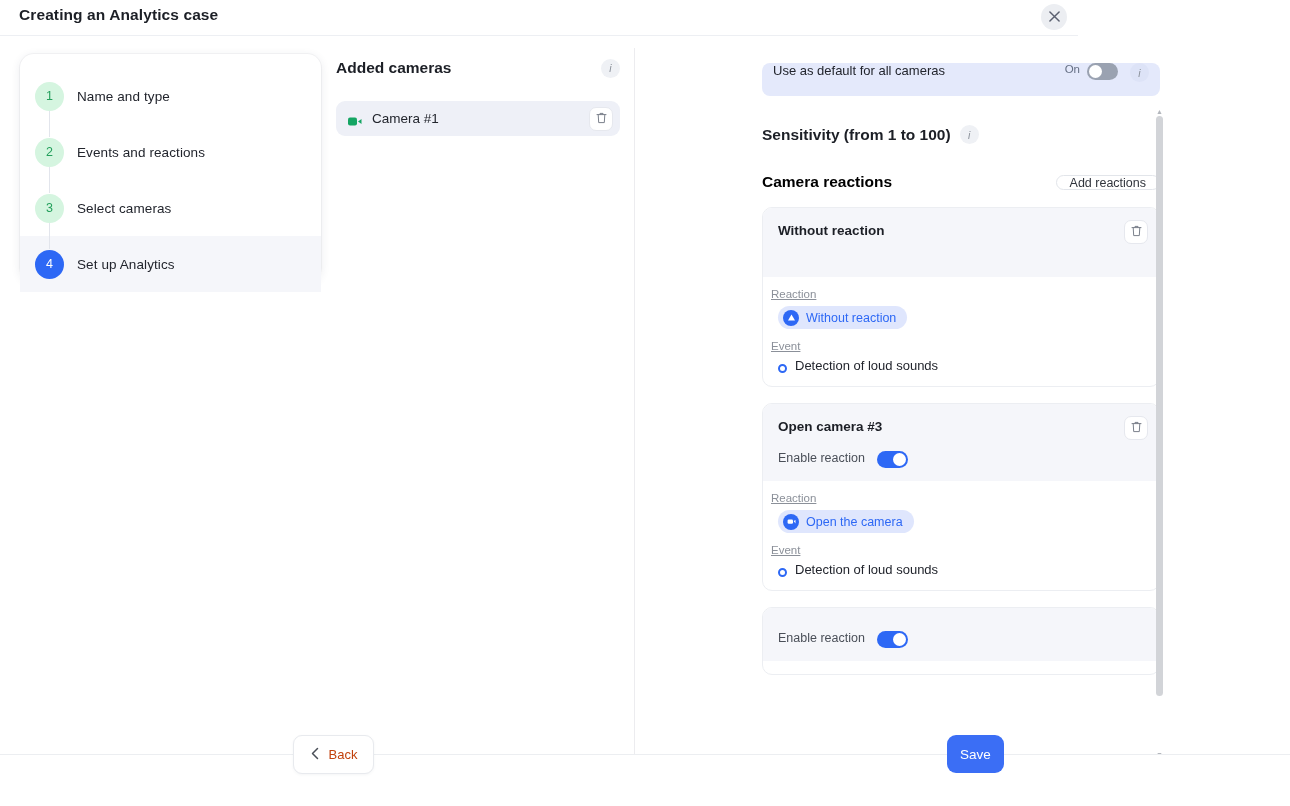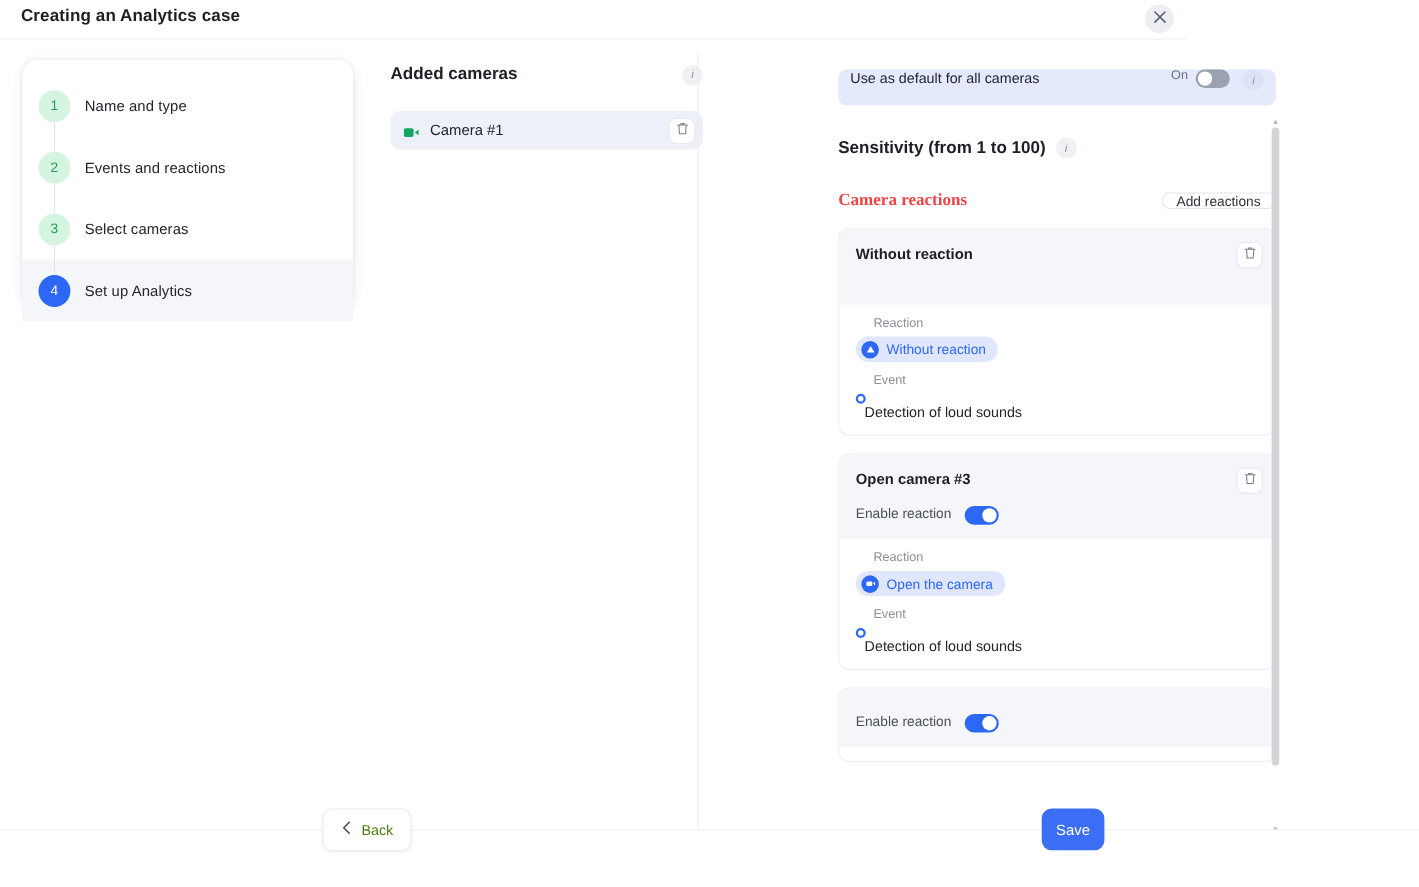--- a/index.html
+++ b/index.html
@@ -55,21 +55,21 @@
   .step-badge.active { background: #2d68f5; color: #ffffff; }
   .step-label {
     margin-left: 13px; font-size: 13.5px; color: #22252d; letter-spacing: .1px;
   }
   .step-connector {
     position: absolute; left: 29px; width: 1px; height: 26px;
     background: #e2e5ec; z-index: 1;
   }
 
   
-  .mid-panel { position: absolute; left: 355px; top: 54px; width: 284px; }
+  .mid-panel { position: absolute; left: 336px; top: 54px; width: 284px; }
   .mid-head { display: flex; align-items: center; justify-content: space-between; height: 28px; }
   .mid-title { font-size: 15.5px; font-weight: 700; color: #1c1f26; }
   .info-dot {
     width: 19px; height: 19px; border-radius: 50%;
     background: #eff1f5; color: #8a9099;
     font-size: 10.5px; font-style: italic;
     display: flex; align-items: center; justify-content: center; cursor: pointer;
   }
   .camera-row {
     margin-top: 19px; height: 35px; border-radius: 9px;
@@ -135,21 +135,21 @@
   .sens-fill { position: absolute; left: 0; top: 0; height: 3px; background: #2d68f5; border-radius: 2px; }
   .sens-thumb {
     position: absolute; top: -5px; width: 13px; height: 13px; border-radius: 50%;
     background: #ffffff; border: 3px solid #2d68f5; cursor: pointer;
   }
 
   .reactions-head {
     display: flex; align-items: center; justify-content: space-between;
     margin-top: 29px;
   }
-  .reactions-title { font-size: 15.5px; font-weight: 700; color: #ef4444; font-family: Liberation Serif, serif; }
+  .reactions-title { font-size: 15.5px; font-weight: 700; color: #000000; }
   .add-reactions-btn {
     height: 15px; padding: 0 13px; border-radius: 8px;
     border: 1px solid #e2e5ea; background: #ffffff;
     font-family: "Liberation Sans", sans-serif;
     font-size: 12.5px; color: #30343c; cursor: pointer;
   }
 
   .card {
     margin-top: 16px; border: 1px solid #eceef2; border-radius: 10px;
     background: #ffffff; padding-bottom: 13px;
@@ -157,34 +157,34 @@
   .card-head {
     background: #f5f6fa; border-radius: 9px 9px 0 0;
     padding: 12px 11px 13px 15px;
   }
   .card-head.tall { min-height: 69px; }
   .card-head-top { display: flex; align-items: flex-start; }
   .card-title { font-size: 13.5px; font-weight: 700; color: #1c1f26; flex: 1; padding-top: 3px; }
   .enable-row { display: flex; align-items: flex-start; margin-top: 11px; }
   .enable-label { font-size: 12.5px; color: #4a4f58; margin-right: 12px; }
 
-  .field-label { font-size: 11.5px; color: #8b9099; margin: 11px 0 0 31px; }
+  .field-label { font-size: 11.5px; color: #8b9099; margin: 11px 0 0 8px; text-decoration: underline; }
   .chip {
     display: inline-flex; align-items: center; height: 23px;
     margin: 6px 0 0 15px; padding: 0 11px 0 5px;
     border-radius: 12px; background: #dfe6fd;
   }
   .chip-icon {
     width: 16px; height: 16px; border-radius: 50%; background: #2d68f5;
     display: flex; align-items: center; justify-content: center; flex: none;
   }
   .chip-icon svg { width: 9px; height: 9px; }
   .chip-text { margin-left: 7px; font-size: 12.5px; color: #2d68f5; }
 
-  .event-row { display: flex; align-items: flex-start; margin: 6px 0 0 15px; flex-direction: column; }
+  .event-row { display: flex; align-items: flex-end; margin: 6px 0 0 15px; }
   .event-ring {
     width: 9px; height: 9px; border-radius: 50%;
     border: 2px solid #2d68f5; flex: none;
   }
   .event-text { margin-left: 8px; font-size: 13px; color: #22252d; }
 
   
   .scrollbar {
     position: absolute; left: 1154px; top: 108px; width: 11px; height: 650px;
   }
@@ -202,21 +202,21 @@
     background: #ffffff; border-top: 1px solid #eceef1;
   }
   .back-btn {
     position: absolute; left: 293px; top: -20px;
     width: 81px; height: 39px; border-radius: 9px;
     background: #ffffff; border: 1px solid #e8eaee;
     box-shadow: 0 1px 3px rgba(40,50,80,.05);
     display: flex; align-items: center; justify-content: center; cursor: pointer;
   }
   .back-btn svg { width: 11px; height: 13px; margin-right: 8px; }
-  .back-label { font-size: 13px; color: #4d7c0f; }
+  .back-label { font-size: 13px; color: #c2410c; }
   .save-btn {
     position: absolute; left: 947px; top: -20px;
     width: 57px; height: 38px; border-radius: 9px;
     background: #3b6ef5; border: none;
     color: #ffffff; font-size: 13.5px;
     font-family: "Liberation Sans", sans-serif;
     cursor: pointer;
   }
 </style>
 </head>

